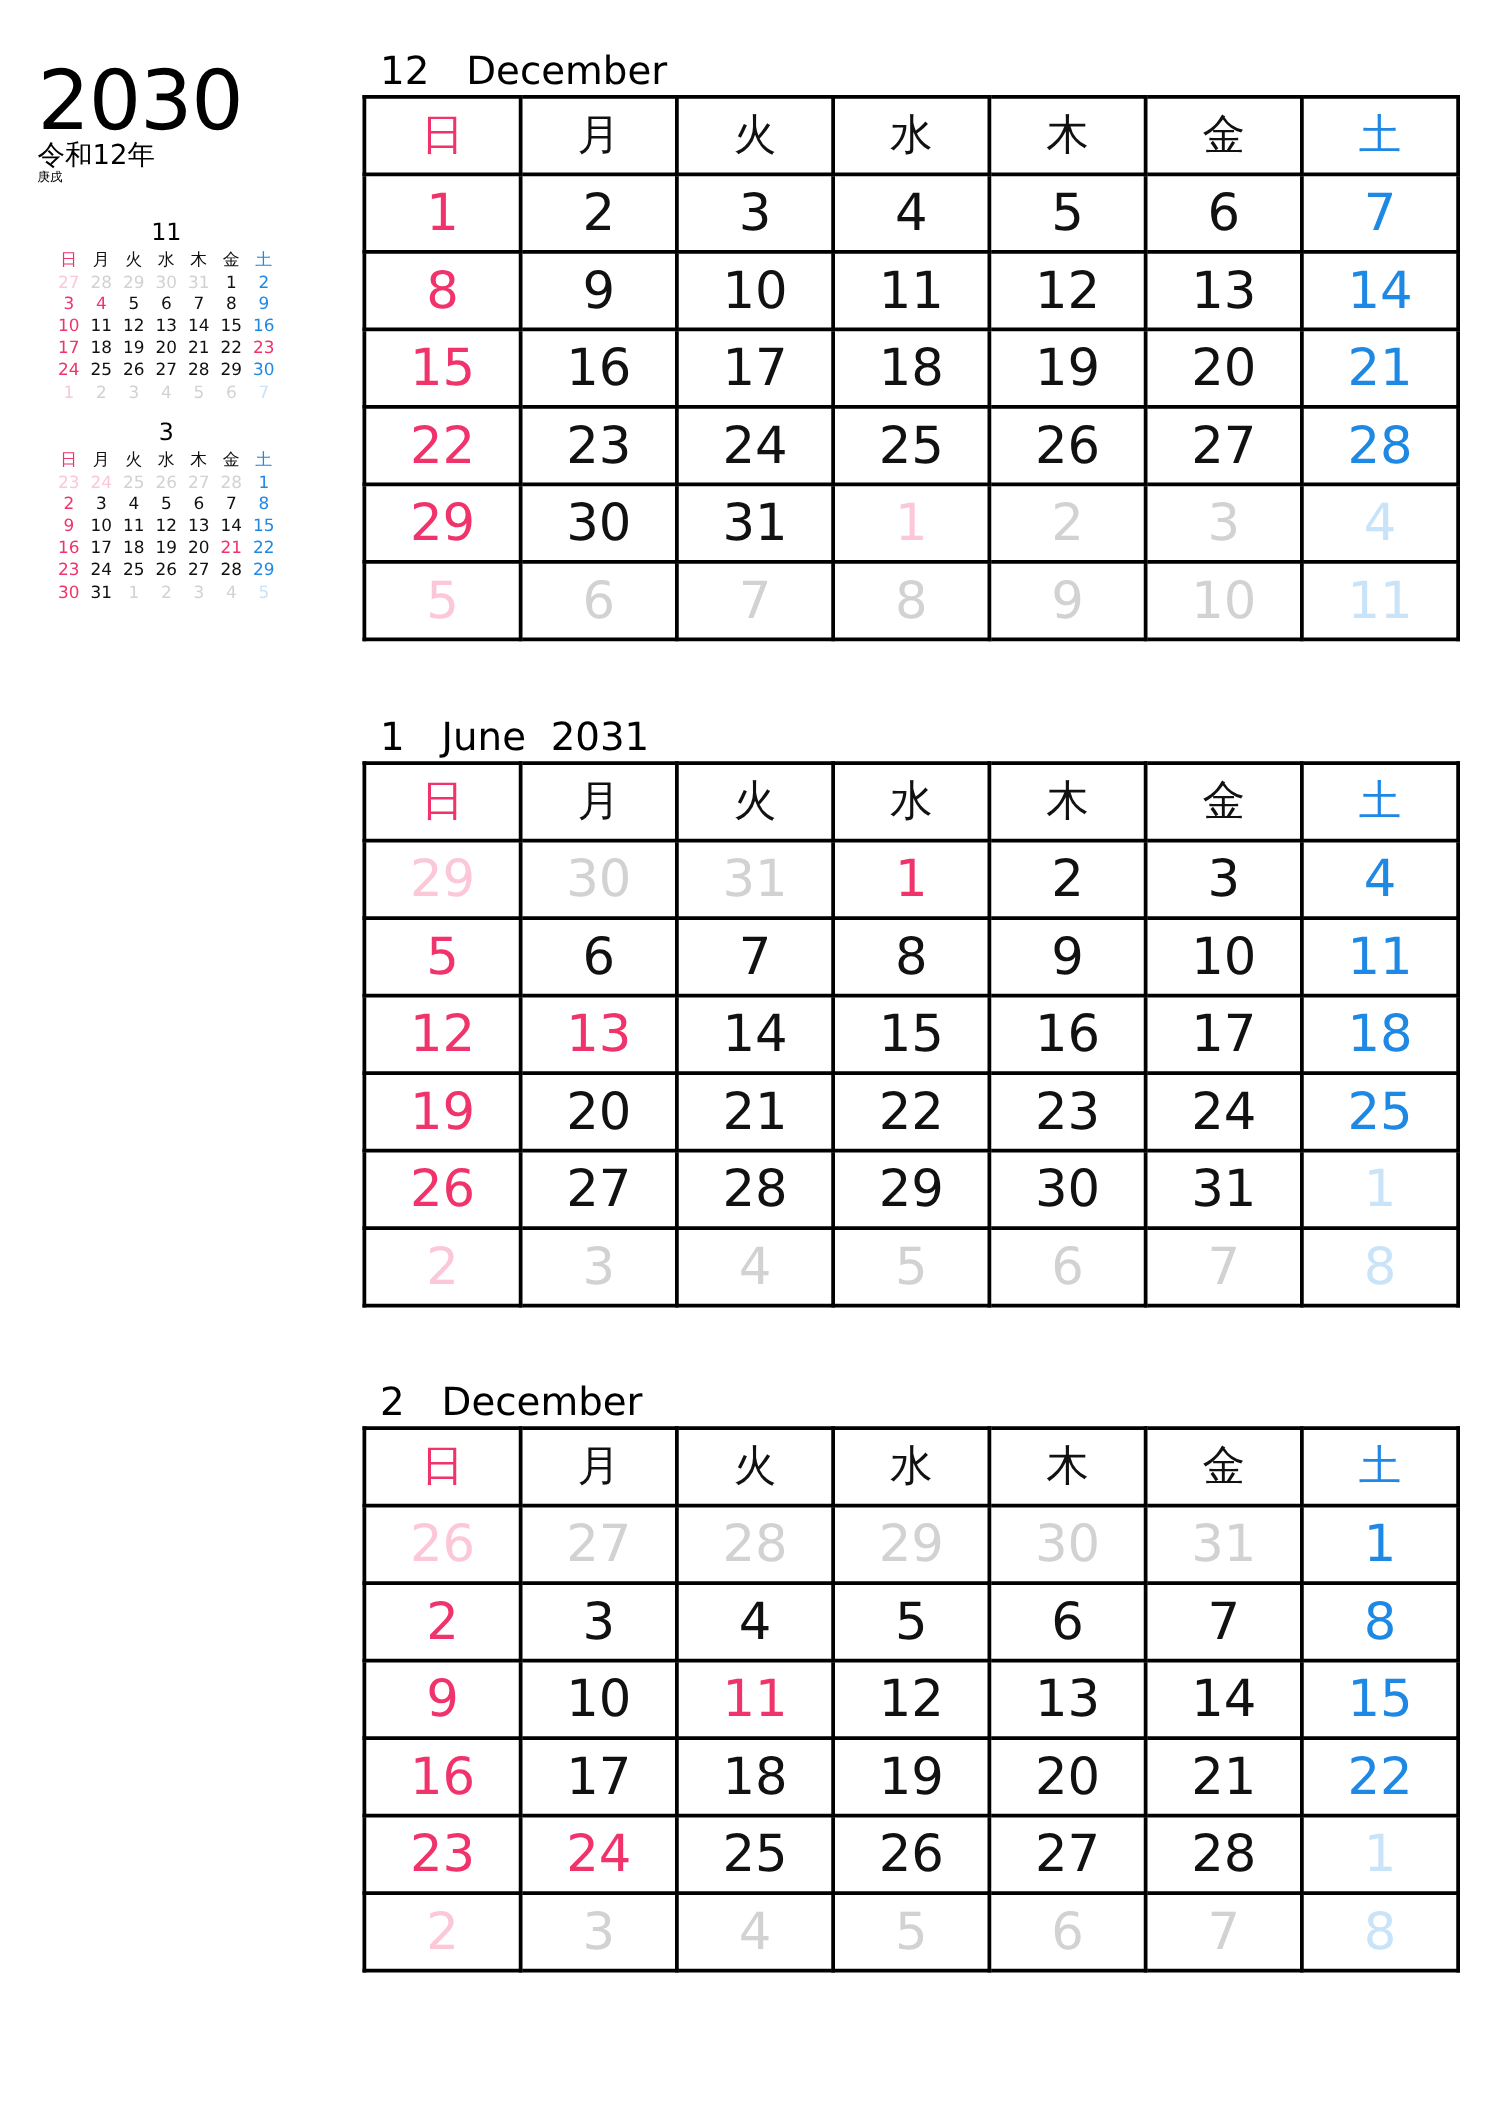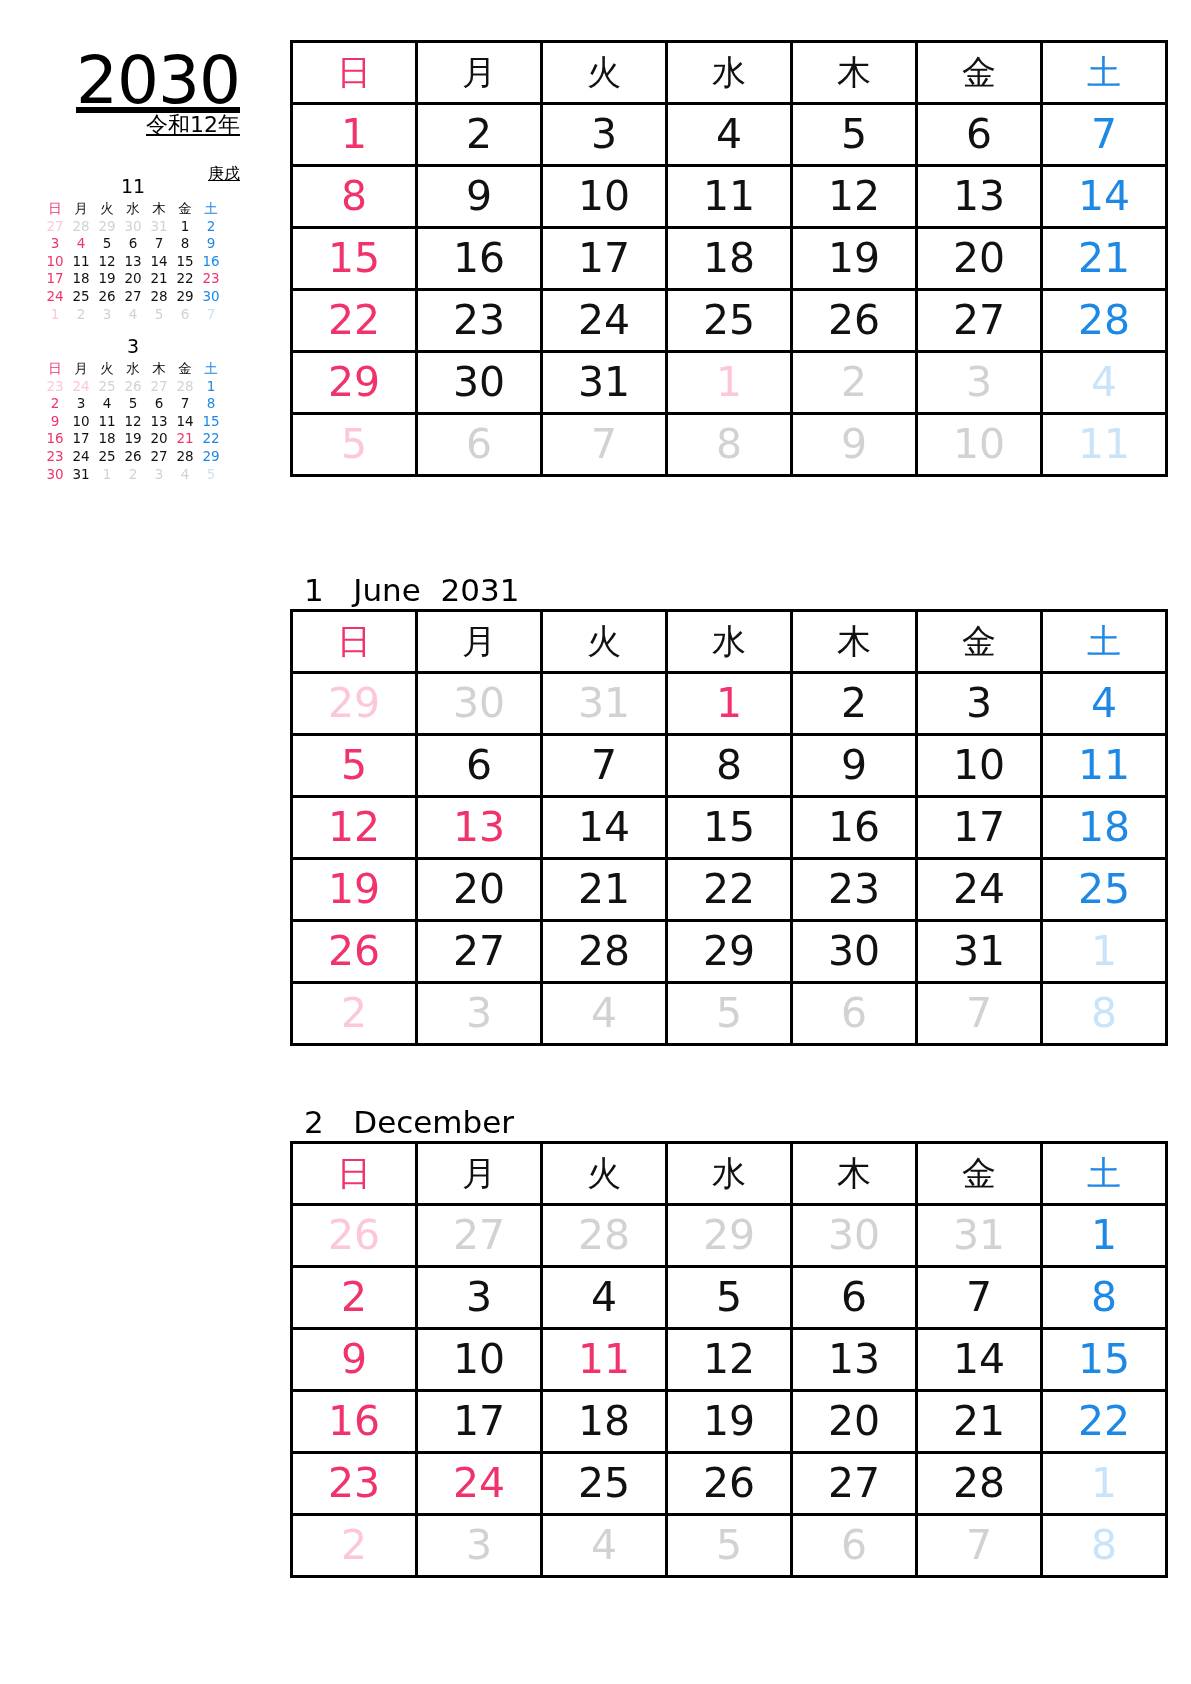--- a/index.html
+++ b/index.html
@@ -1,22 +1,22 @@
 <!DOCTYPE html>
 <html><head>
 <meta charset="utf-8">
 <style>
   html, body { margin: 0; padding: 0; background: #ffffff; }
   body { width: 1191px; height: 1684px; position: relative; overflow: hidden;
          font-family: "DejaVu Sans", "Liberation Sans", sans-serif; color: #000; }
 
-  .year-block { position: absolute; left: 30px; top: 48px; width: 210px; text-align: right; text-decoration: underline; }
+  .year-block { position: absolute; left: 30px; top: 48px; width: 210px; text-align: left; }
   .year-num { font-size: 66px; line-height: 66px; letter-spacing: -1px; font-weight: 400; }
   .era { font-size: 22px; line-height: 22px; margin-top: 0px; }
-  .eto { font-size: 16px; line-height: 14px; margin-top: 31px; }
+  .eto { font-size: 10px; line-height: 14px; }
 
   .mini { position: absolute; left: 42px; width: 182px; }
   .mini-title { text-align: center; font-size: 19px; line-height: 20px; height: 24px; }
   .mini-grid { display: grid; grid-template-columns: repeat(7, 26px); grid-auto-rows: 17.6px; }
   .mini-grid span { text-align: center; font-size: 13.5px; line-height: 17.6px; }
 
   .month { position: absolute; left: 290px; width: 857px; }
   .month-title { font-size: 31px; line-height: 34px; height: 36px; margin-left: 14px; white-space: pre; }
   .month-table { border-collapse: collapse; table-layout: fixed; width: 857px; }
   .month-table td { border: 3px solid #000; height: 59px; padding: 0; text-align: center;
@@ -143,20 +143,21 @@
       <span class="wk">31</span>
       <span class="o-wk">1</span>
       <span class="o-wk">2</span>
       <span class="o-wk">3</span>
       <span class="o-wk">4</span>
       <span class="o-sat">5</span>
     </div>
 </div>
 
 <div class="month" id="month-0" style="top:40px;">
+  <div class="month-title">12   December</div>
   <table class="month-table">
       <tbody>
         <tr class="dow">
           <td class="sun">日</td>
           <td class="wk">月</td>
           <td class="wk">火</td>
           <td class="wk">水</td>
           <td class="wk">木</td>
           <td class="wk">金</td>
           <td class="sat">土</td>

